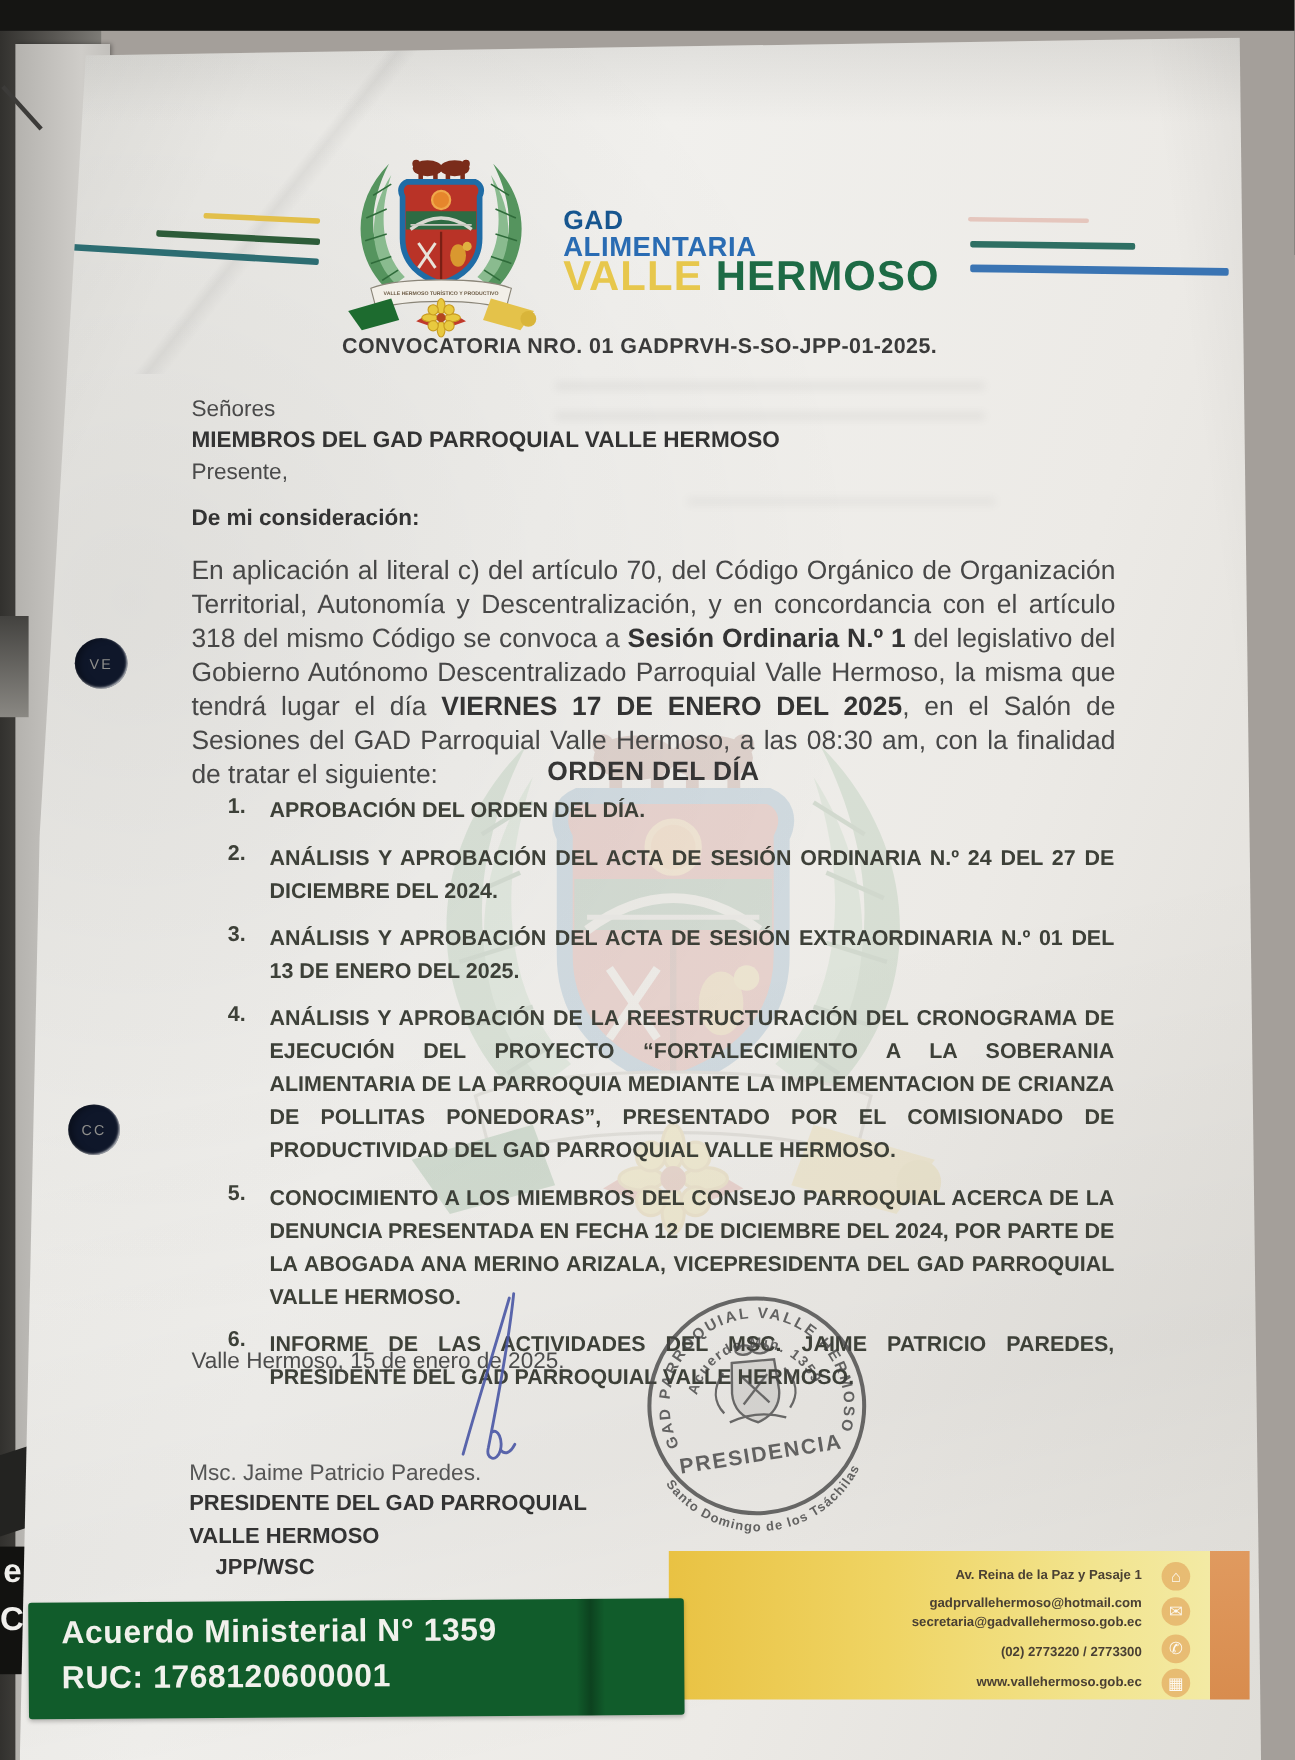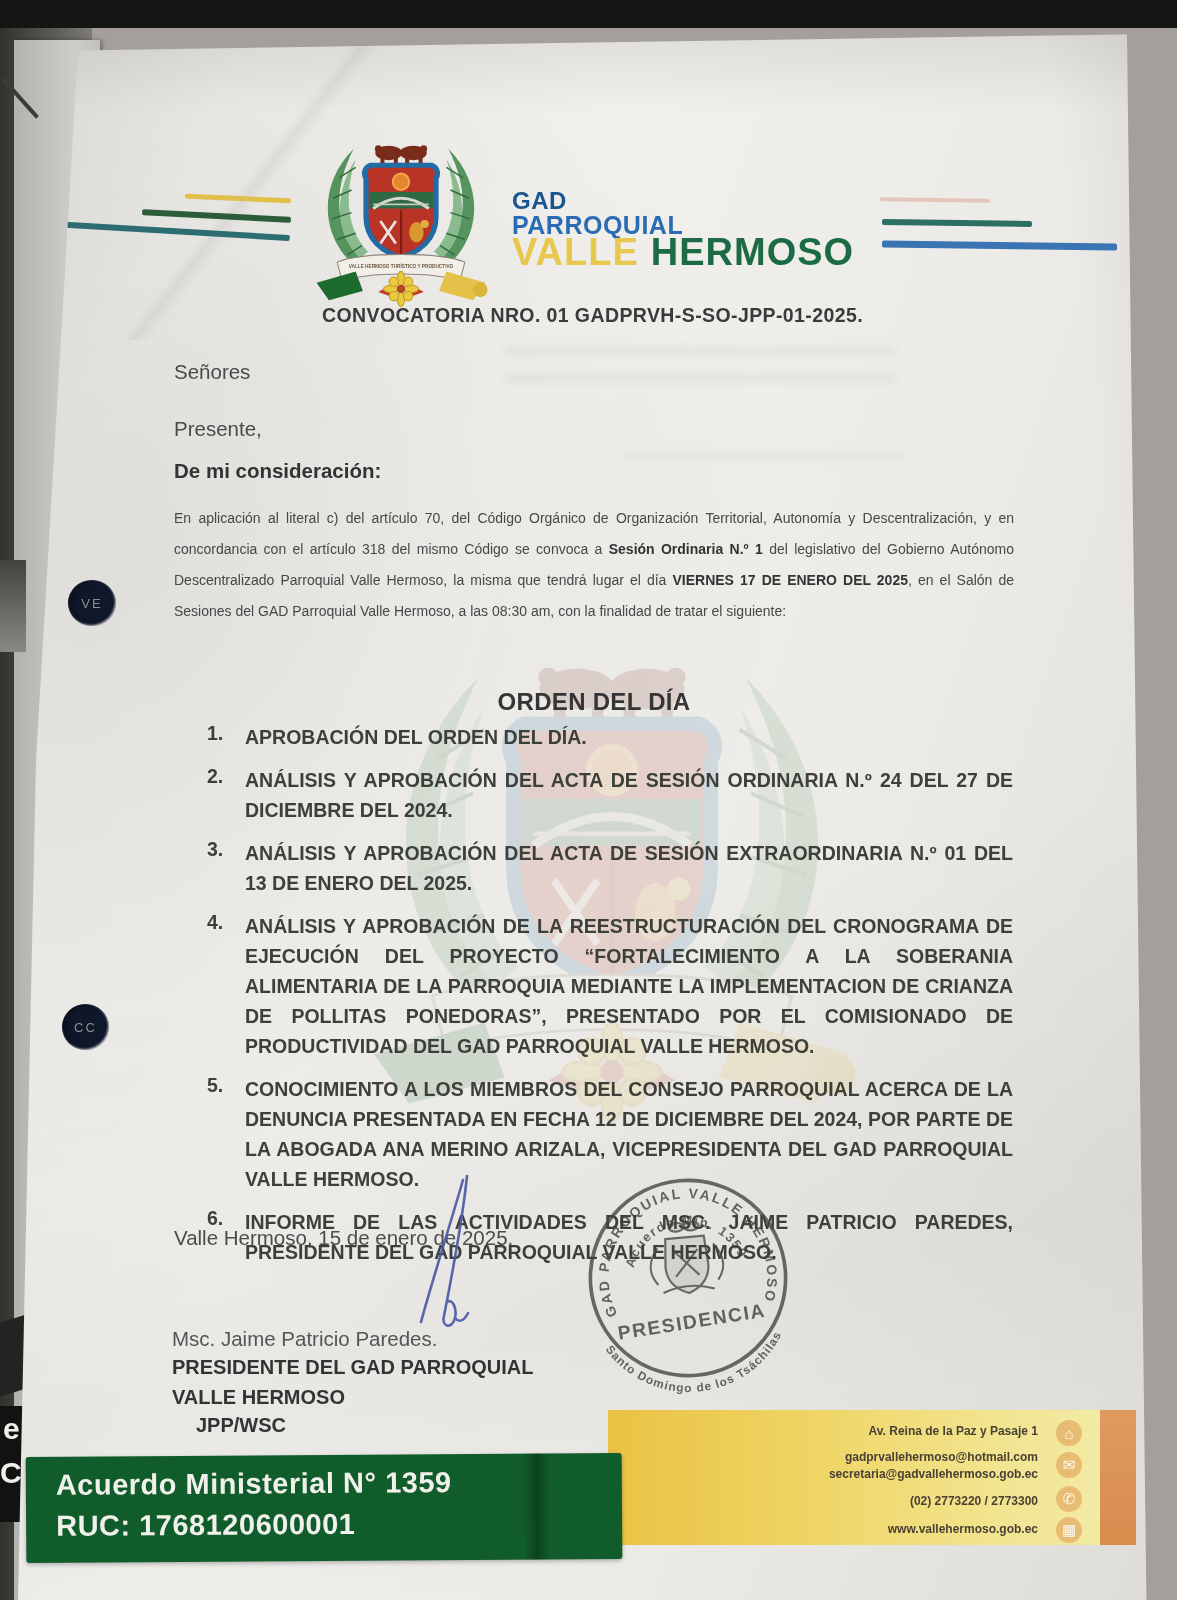--- a/index.html
+++ b/index.html
@@ -52,28 +52,28 @@
 
   .hline{position:absolute;border-radius:2px;}
   .l-yellow{left:185px;top:196px;width:106px;height:5px;background:#e2bf4a;transform:rotate(2.6deg);}
   .l-green {left:142px;top:213px;width:149px;height:6px;background:#2d5c39;transform:rotate(3deg);}
   .l-teal  {left:53px; top:228px;width:237px;height:6px;background:#2d6d72;transform:rotate(3.4deg);}
   .r-pink  {left:880px;top:198px;width:110px;height:4px;background:#e5c6bd;transform:rotate(.8deg);}
   .r-teal  {left:882px;top:220px;width:150px;height:6px;background:#2e6f63;transform:rotate(.8deg);}
   .r-blue  {left:882px;top:242px;width:235px;height:7px;background:#3a74b3;transform:rotate(.8deg);}
 
   
-  .doc-title{position:absolute;left:170px;top:304px;width:845px;text-align:center;
+  .doc-title{position:absolute;left:159px;top:304px;width:845px;text-align:center;
     font-size:19.5px;font-weight:bold;color:#3a3a3a;letter-spacing:.4px;}
   .addr{position:absolute;left:174px;font-size:20.5px;color:#4a4a4a;}
   .addr.a1{top:360px;}
   .addr.a2{top:388px;font-weight:bold;color:#333;}
   .addr.a3{top:417px;}
   .greeting{position:absolute;left:174px;top:459px;font-size:20.5px;font-weight:bold;color:#333;}
-  .body-par{position:absolute;left:174px;top:503px;width:840px;font-size:14px;line-height:31px;
+  .body-par{position:absolute;left:174px;top:503px;width:840px;font-size:24px;line-height:31px;
     color:#474747;text-align:justify;}
   .body-par b{color:#333;}
   .agenda-head{position:absolute;left:174px;top:688px;width:840px;text-align:center;
     font-size:24px;font-weight:bold;color:#353535;letter-spacing:.3px;}
   .agenda{position:absolute;left:207px;top:722px;width:806px;}
   .agenda .item{display:flex;margin-bottom:13px;}
   .agenda .num{width:38px;flex:0 0 38px;font-size:19.5px;font-weight:bold;color:#3d4038;}
   .agenda .txt{flex:1;font-size:19.5px;line-height:30px;font-weight:bold;color:#3d4038;text-align:justify;}
 
   .watermark{position:absolute;left:322px;top:642px;width:580px;height:494px;opacity:.14;pointer-events:none;}
@@ -225,33 +225,34 @@
         </svg>
     </div>
 
     <div class="crest-logo">
       <svg viewBox="0 0 200 170">
         <use href="#crest-art"></use>
         <text x="100" y="128" text-anchor="middle" font-size="4.6" font-weight="bold" fill="#6b5a43">VALLE HERMOSO TURÍSTICO Y PRODUCTIVO</text>
       </svg>
     </div>
     <div class="brand gad">GAD</div>
-    <div class="brand parr">PARROQUIAL</div>
+    <div class="brand parr">ALIMENTARIA</div>
     <div class="brand valle">
       <span class="valle-y">VALLE</span><span class="herm-g">HERMOSO</span>
     </div>
     <div class="hline l-yellow"></div>
     <div class="hline l-green"></div>
     <div class="hline l-teal"></div>
     <div class="hline r-pink"></div>
     <div class="hline r-teal"></div>
     <div class="hline r-blue"></div>
 
     <div class="doc-title">CONVOCATORIA NRO. 01 GADPRVH-S-SO-JPP-01-2025.</div>
     <div class="addr a1">Señores</div>
+    <div class="addr a2">MIEMBROS DEL GAD PARROQUIAL VALLE HERMOSO</div>
     <div class="addr a3">Presente,</div>
     <div class="greeting">De mi consideración:</div>
 
     <div class="body-par"><span>En aplicación al literal c) del artículo 70, del Código Orgánico de Organización Territorial, Autonomía y Descentralización, y en concordancia con el artículo 318 del mismo Código se convoca a </span><b>Sesión Ordinaria N.º 1</b><span> del legislativo del Gobierno Autónomo Descentralizado Parroquial Valle Hermoso, la misma que tendrá lugar el día </span><b>VIERNES 17 DE ENERO DEL 2025</b><span>, en el Salón de Sesiones del GAD Parroquial Valle Hermoso, a las 08:30 am, con la finalidad de tratar el siguiente:</span></div>
 
     <div class="agenda-head">ORDEN DEL DÍA</div>
 
     <div class="agenda">
 
         <div class="item">

